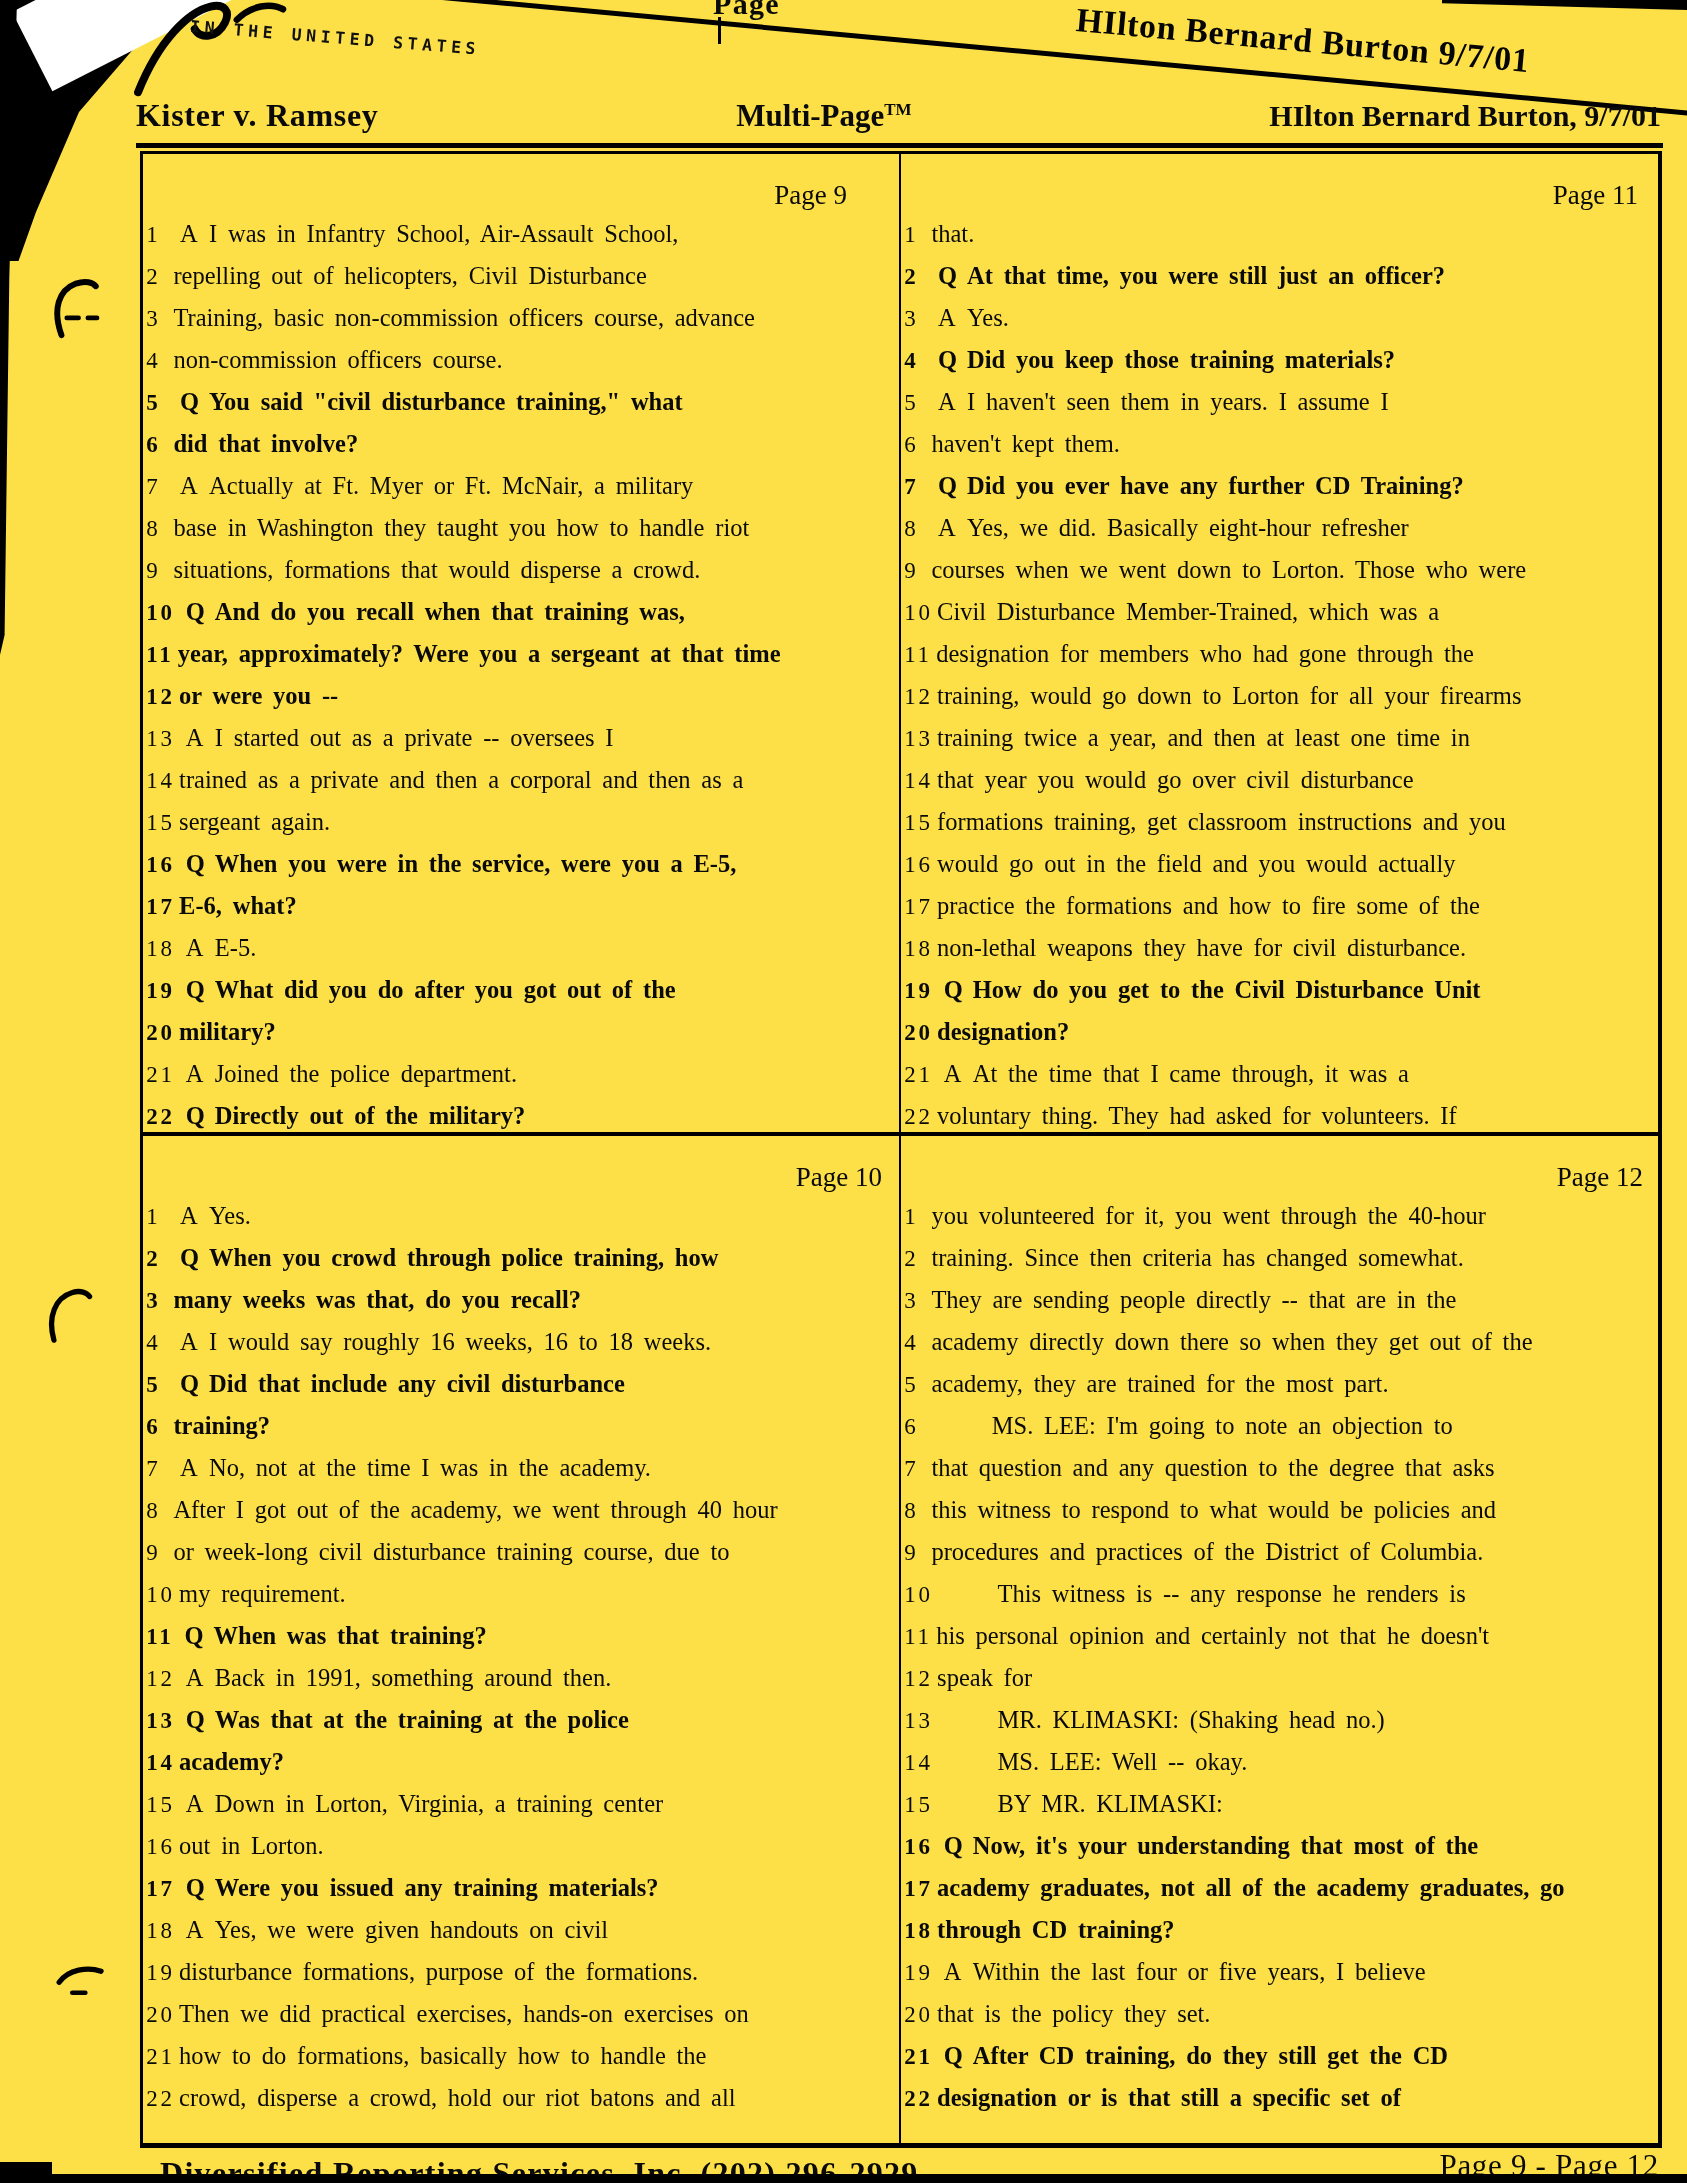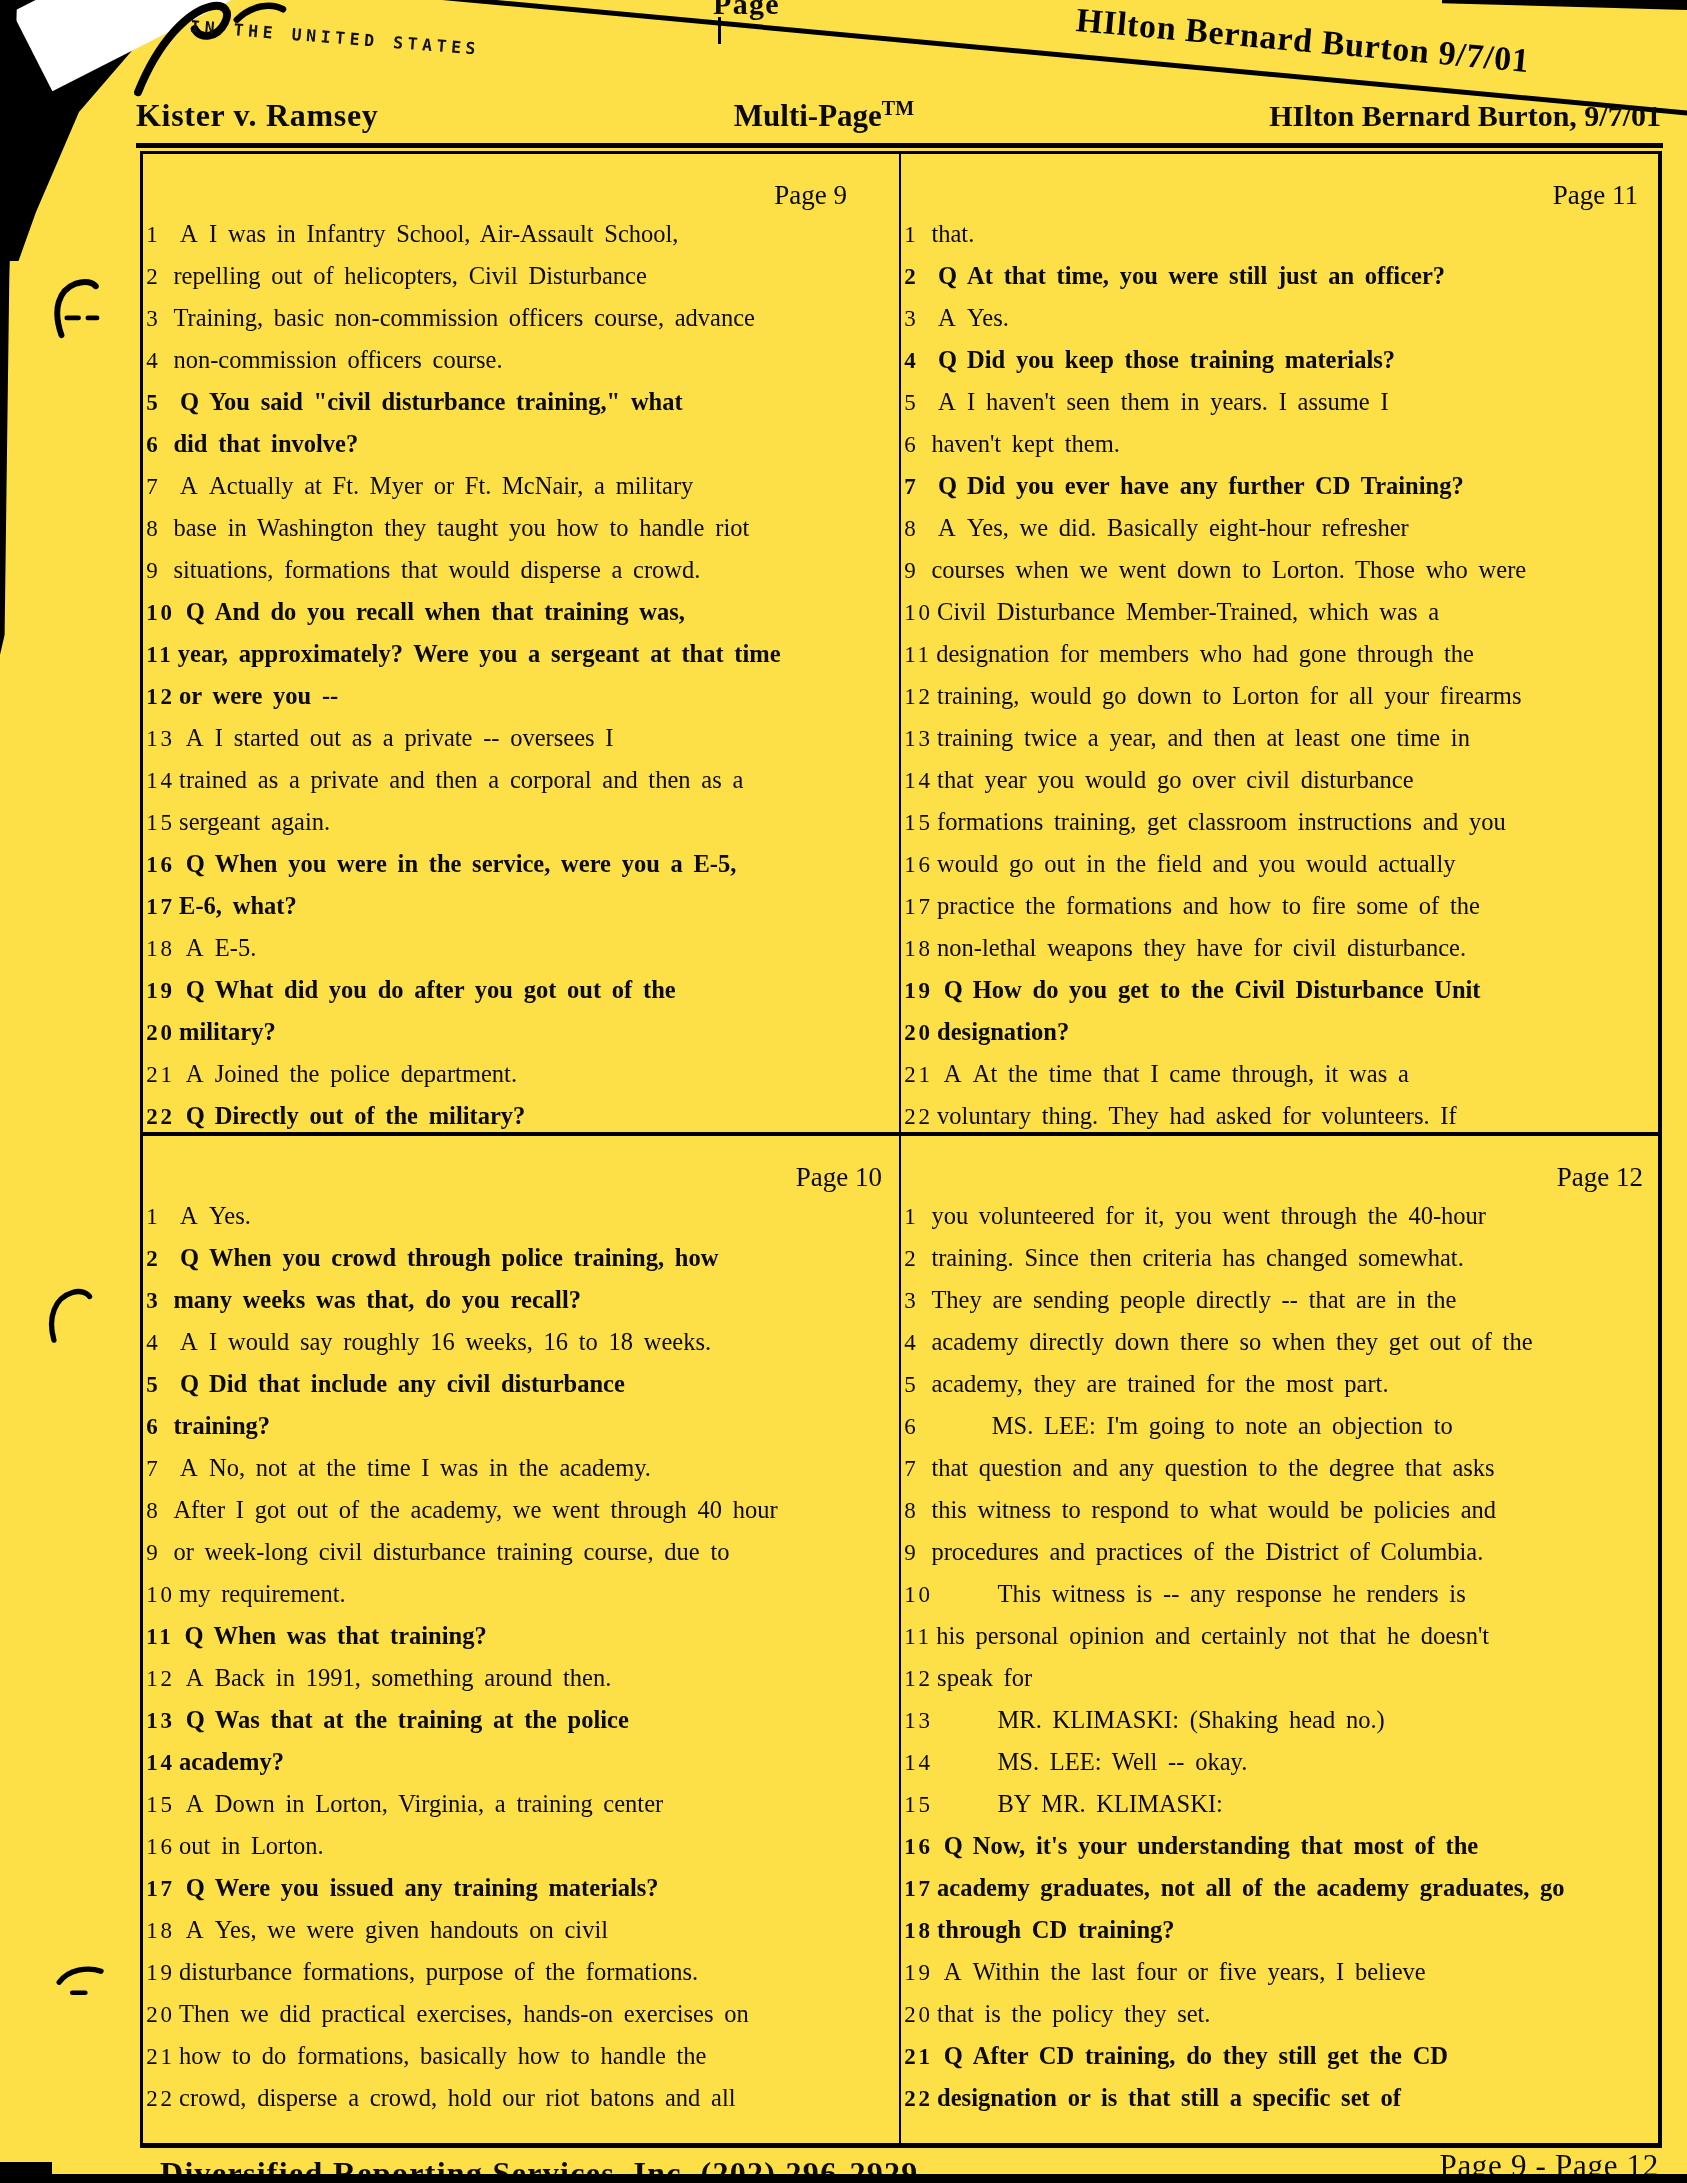--- a/index.html
+++ b/index.html
@@ -55,21 +55,21 @@
   .bottom-bar{position:absolute;left:36px;top:2174px;width:1651px;height:9.3px;background:#000;}
   .bottom-corner{position:absolute;left:0;top:2162px;width:52px;height:21px;background:#000;}
   
   .case-header{
     position:absolute;left:136px;top:97px;width:1525px;
     display:flex;justify-content:space-between;align-items:baseline;
     font-weight:bold;white-space:nowrap;
   }
   .hdr-case{font-size:32px;letter-spacing:0.7px;}
   .hdr-center{font-size:31px;}
-  .hdr-center sup{font-size:20px;vertical-align:super;}
+  .hdr-center sup{font-size:17px;vertical-align:super;}
   .hdr-right{font-size:30px;}
   .hdr-rule{position:absolute;left:136px;top:143px;width:1527px;height:5.3px;background:#000;}
   
   .grid{
     position:absolute;left:140px;top:151px;width:1522px;height:1997px;
     border:3.3px solid #000;border-right-width:4px;border-bottom-width:5.3px;
     box-sizing:border-box;
     display:grid;
     grid-template-columns:758px 1fr;
     grid-template-rows:982px 1fr;

